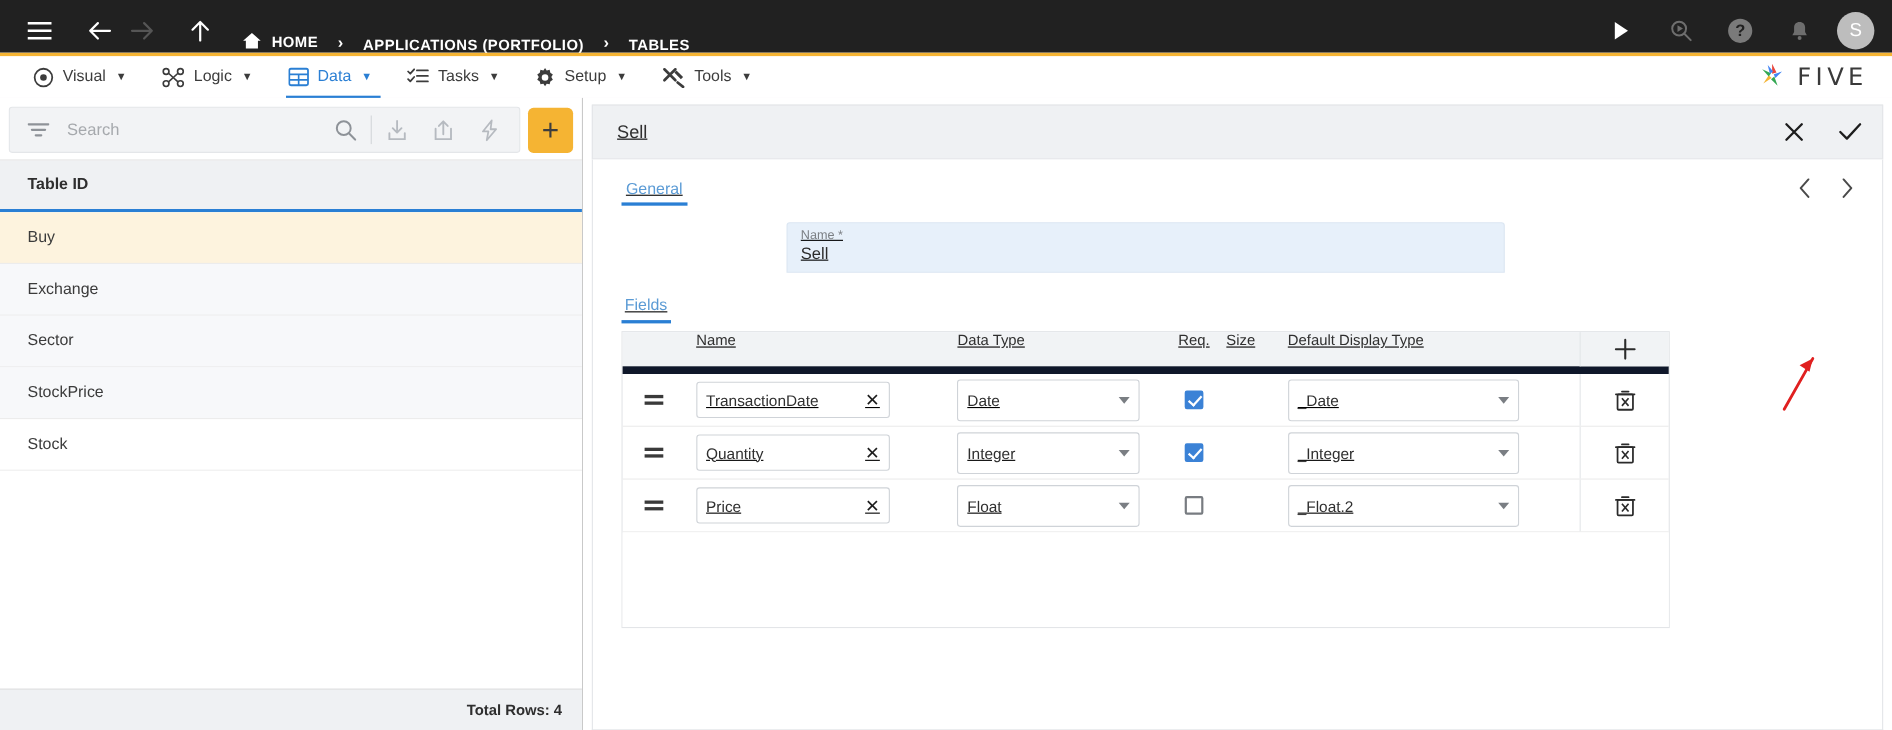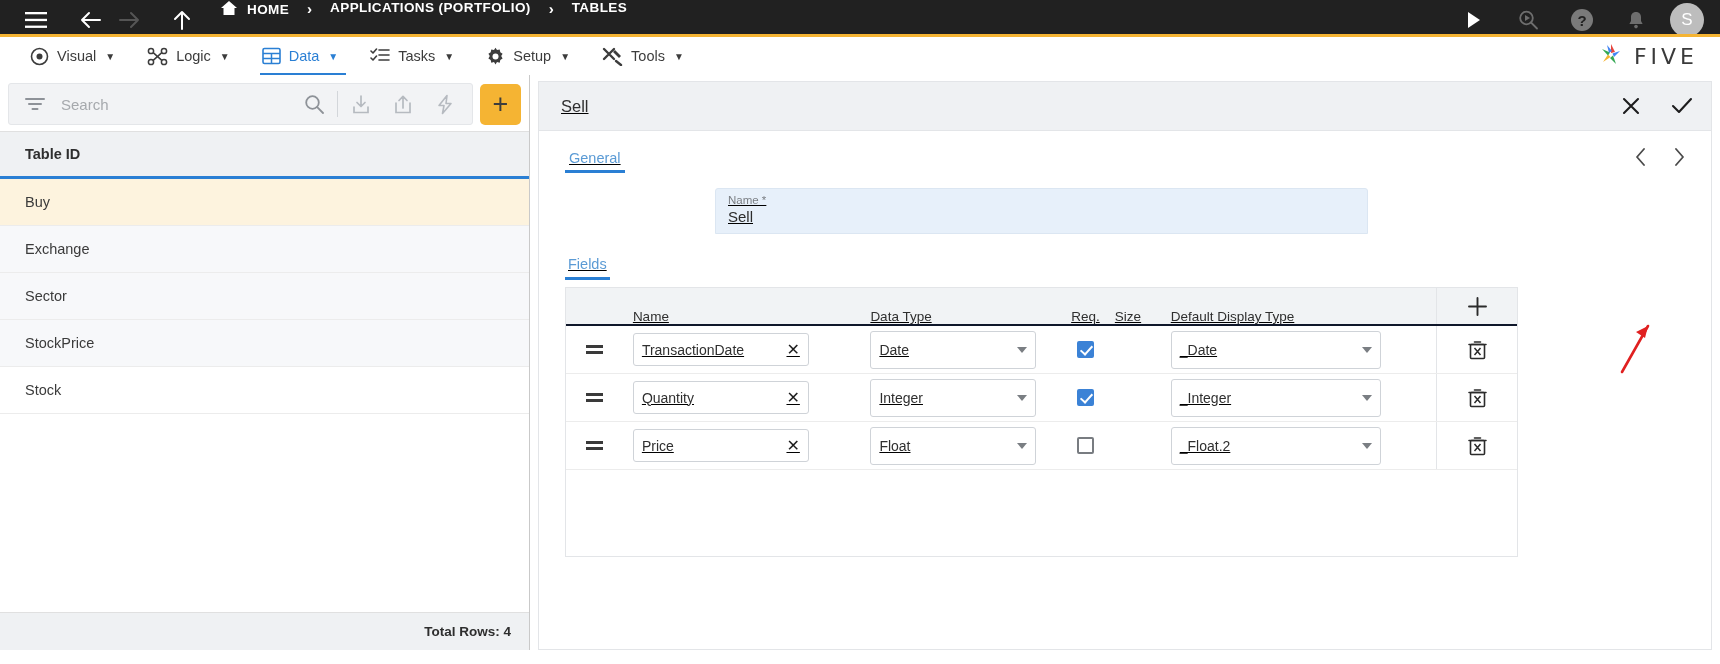--- a/index.html
+++ b/index.html
@@ -7,21 +7,21 @@
     margin: 0; padding: 0;
     width: 1720px; height: 664px;
     background: #ffffff;
     font-family: "Liberation Sans", sans-serif;
     overflow: hidden;
   }
   #app { position: relative; width: 1720px; height: 664px; background: #fff; }
 
   
   .topbar {
-    height: 34px; background: #212121; display: flex; align-items: flex-start;
+    height: 48px; background: #212121; display: flex; align-items: flex-end;
     padding: 0 16px; color: #ffffff; position: relative;
   }
   .tb-icon {
     width: 40px; height: 40px; display: flex; align-items: center; justify-content: center;
     color: #ffffff; flex: none;
   }
   .tb-icon.dim { color: #555555; }
   .tb-icon.dim2 { color: #6e6e6e; }
   .crumb {
     display: flex; align-items: center; gap: 9px; color: #ffffff;
@@ -141,22 +141,22 @@
   .fields-tabbar { margin-top: 20px; display: flex; align-items: center; }
   .fields-tab {
     font-size: 14.5px; color: #5b9bd5; padding: 2px 3px 8px 3px; position: relative; cursor: pointer;
   }
   .fields-tab .tab-underline { position: absolute; left: 0; right: 0; bottom: 0; height: 3px; background: #2a7fd4; }
 
   .grid {
     margin-top: 7px; border: 1px solid #e3e5e8; background: #fff; width: 953px;
   }
   .grid-head {
-    display: flex; height: 38px; background: #f1f3f5; align-items: flex-end;
-    border-bottom: 2px solid #0f172a; font-size: 13.5px; color: #2f2f2f;
+    display: flex; height: 38px; background: #f1f3f5; align-items: flex-start;
+    border-bottom: 7px solid #0f172a; font-size: 13.5px; color: #2f2f2f;
   }
   .grid-row {
     display: flex; height: 48px; align-items: center; border-bottom: 1px solid #ececec;
   }
   .c-handle { width: 58px; display: flex; justify-content: center; align-items: center; }
   .c-name   { width: 247px; padding-left: 9px; }
   .c-type   { width: 186px; }
   .c-req    { width: 59px; display: flex; justify-content: center; }
   .c-size   { width: 56px; }
   .c-ddt    { width: 266px; }

